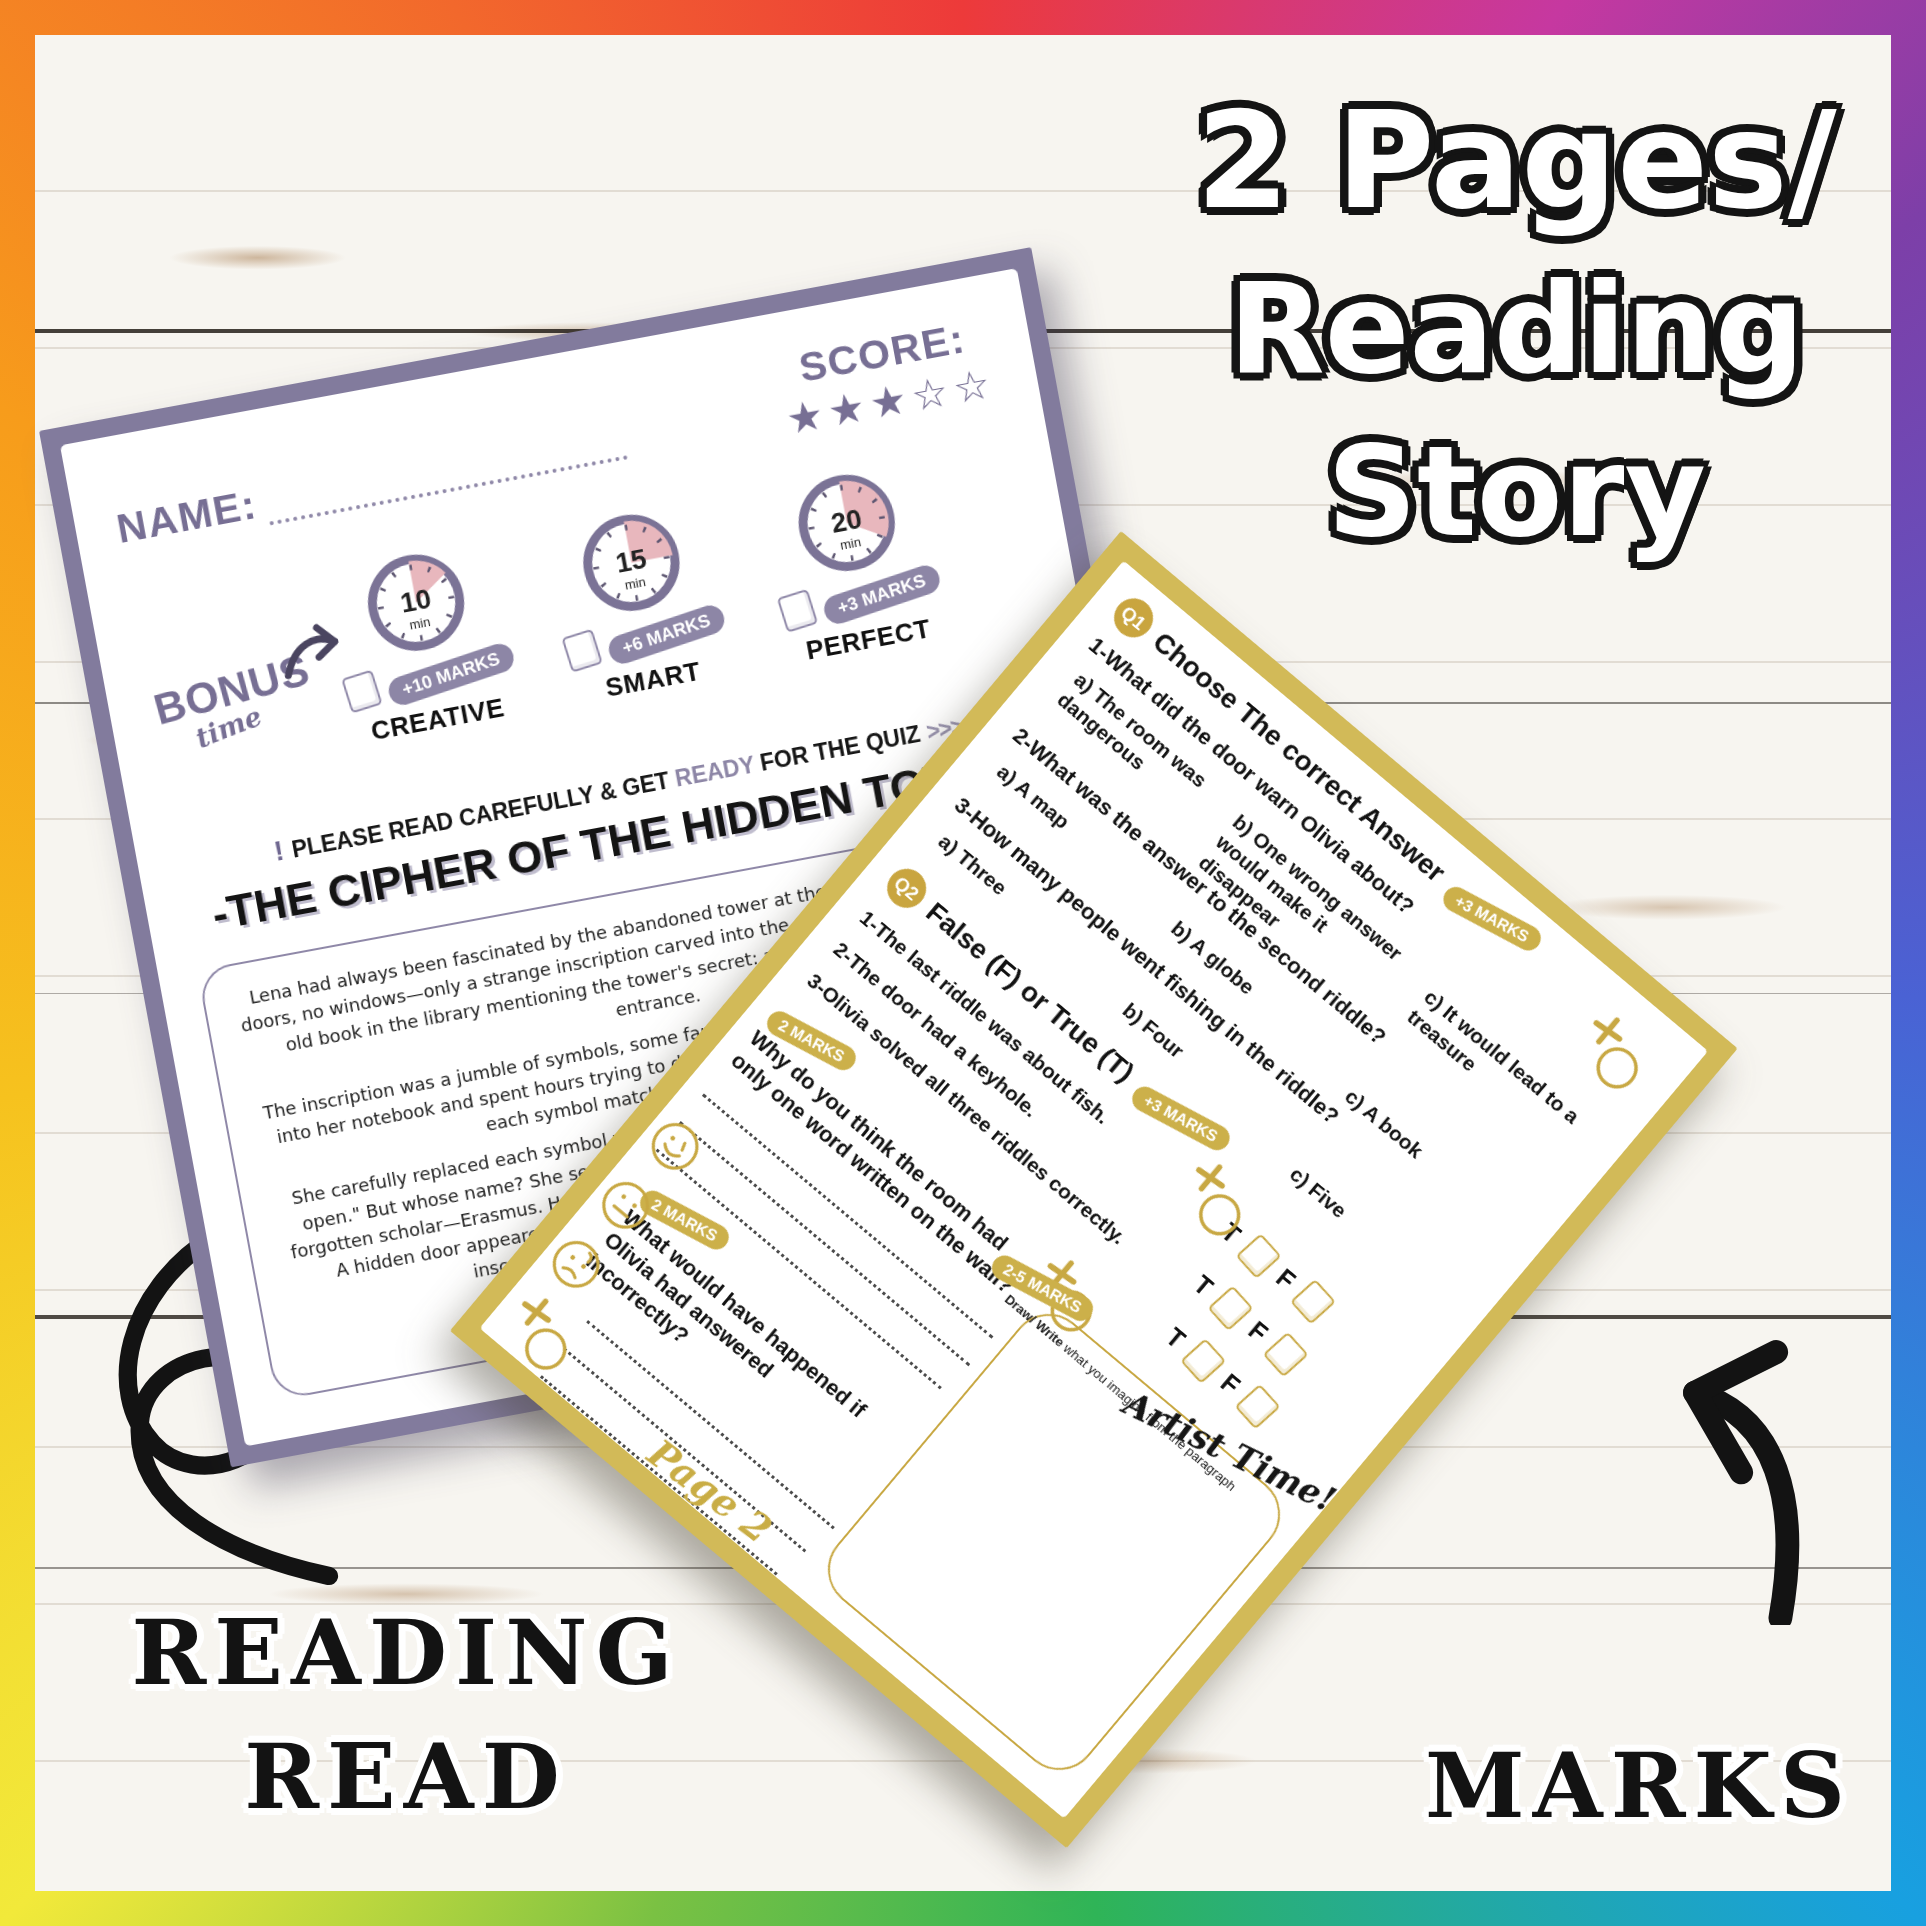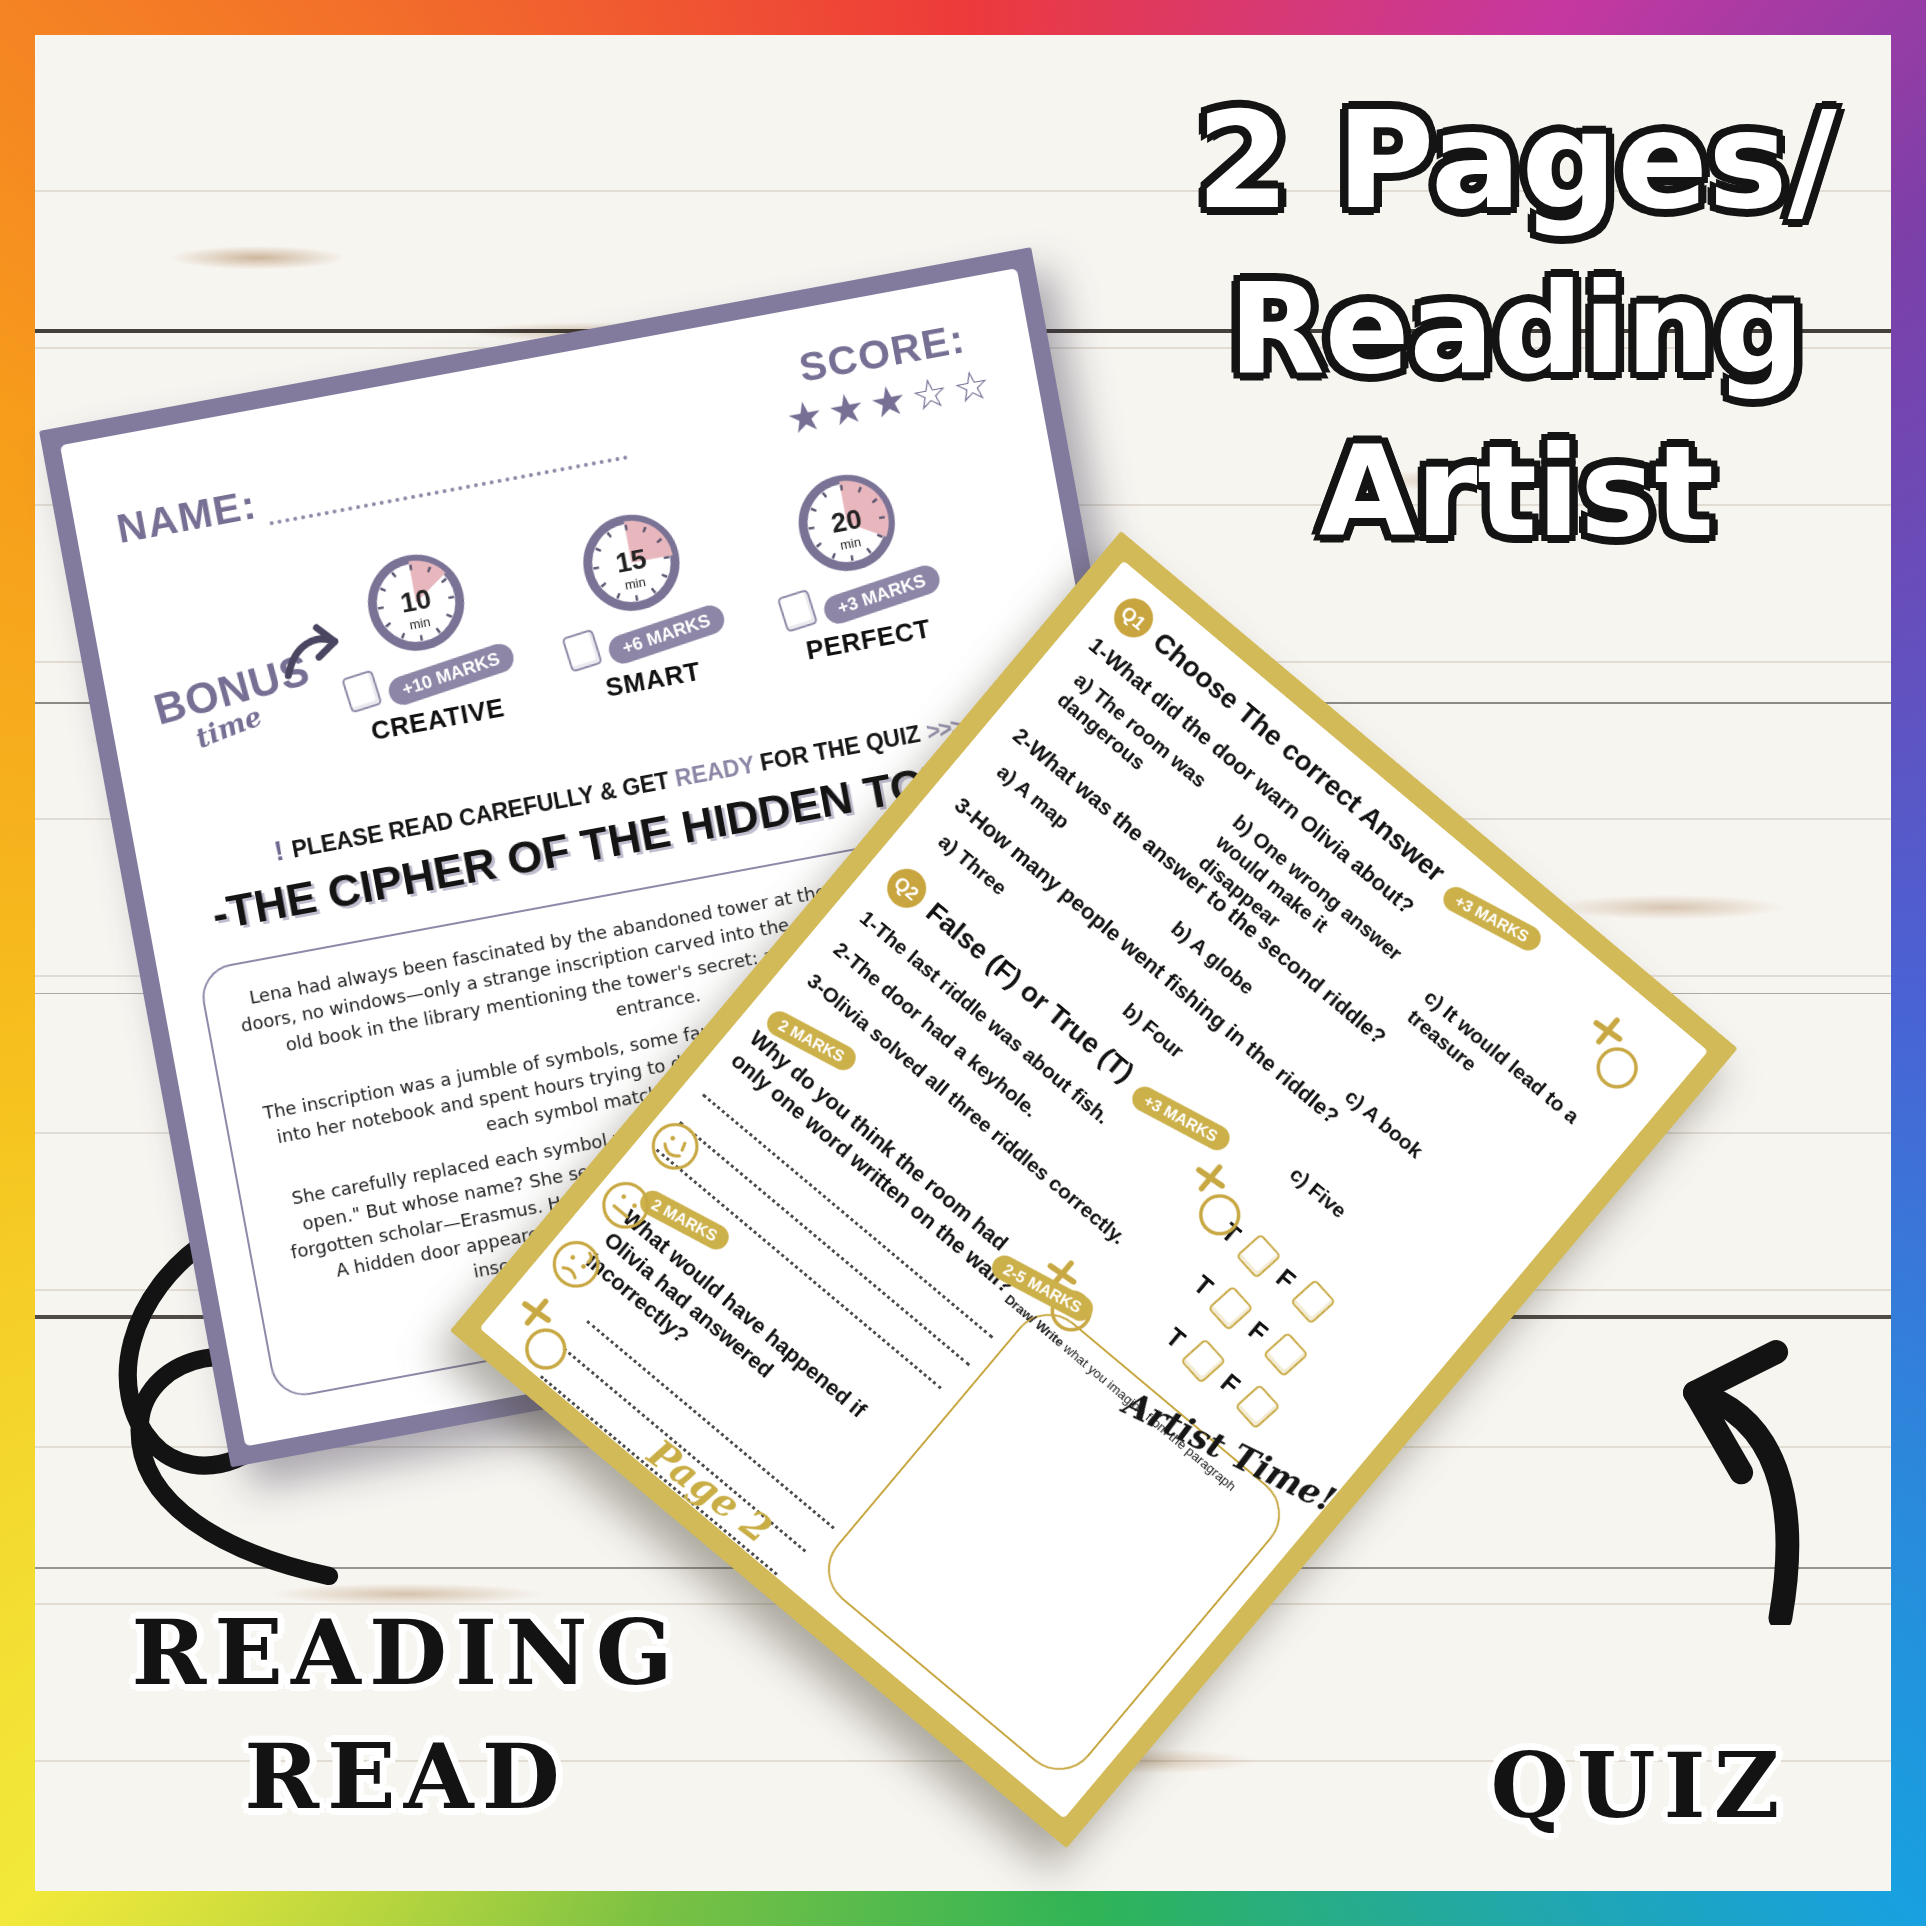--- a/index.html
+++ b/index.html
@@ -115,29 +115,29 @@
     <div class="seam" style="top:294px;height:3.5px;opacity:.85;"></div>
     <div class="seam" style="top:667px;height:2.1px;opacity:.5;"></div>
     <div class="seam" style="top:958px;height:1.4px;opacity:.35;"></div>
     <div class="seam" style="top:1280px;height:3.5px;opacity:.8;"></div>
     <div class="seam" style="top:1532px;height:2.1px;opacity:.45;"></div>
   </div>
 
   <div class="bubble-title">
     <div class="l1">2 Pages/</div>
     <div class="l2">Reading</div>
-    <div class="l3">Artist</div>
+    <div class="l3">Story</div>
   </div>
 
   <div id="reading-label" class="slab-label">
     <div>READING</div>
     <div>READ</div>
   </div>
   <div id="quiz-label" class="slab-label">
-    <div>QUIZ</div>
+    <div>MARKS</div>
   </div>
 
   <svg class="hand-arrow" style="left:49px;top:1142px;" width="364" height="448" viewBox="0 0 520 640">
     <path d="M400,620 C260,590 120,520 130,400 C138,300 300,272 322,360 C342,446 210,500 148,430 C80,355 110,215 235,135 C270,112 320,96 368,88" fill="none" stroke="#131313" stroke-width="26" stroke-linecap="round"></path>
     <path d="M368,88 L272,40 M368,88 L308,182" fill="none" stroke="#131313" stroke-width="26" stroke-linecap="round"></path>
   </svg>
   <svg class="hand-arrow" style="left:1597px;top:1289px;" width="224" height="336" viewBox="0 0 320 480">
     <path d="M262,470 C292,300 255,182 140,148" fill="none" stroke="#131313" stroke-width="34" stroke-linecap="round"></path>
     <path d="M140,148 L256,90 M140,148 L206,262" fill="none" stroke="#131313" stroke-width="34" stroke-linecap="round"></path>
   </svg>

